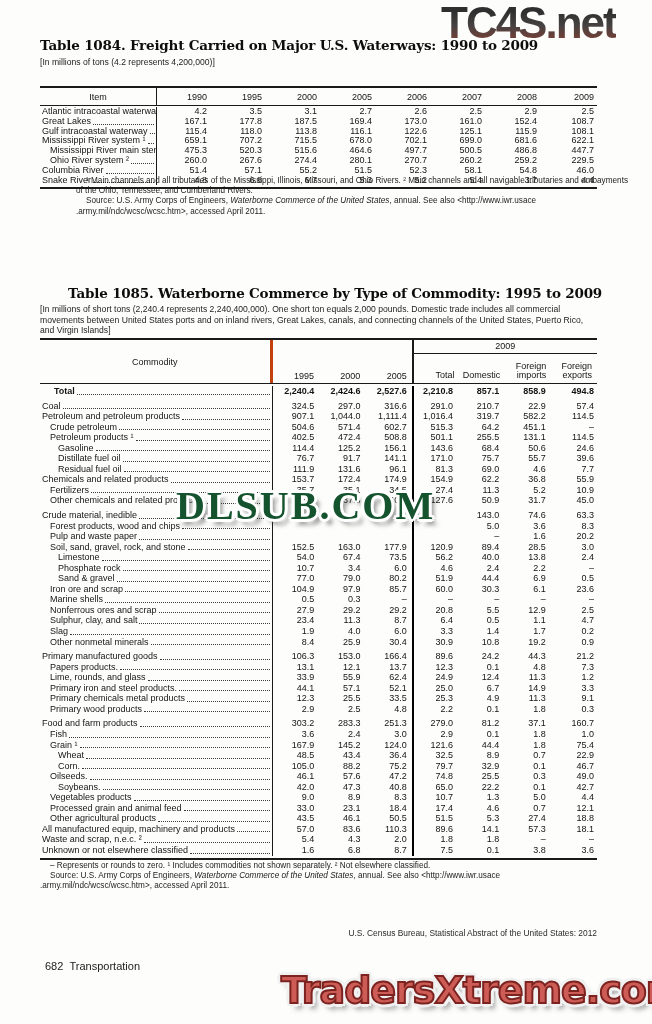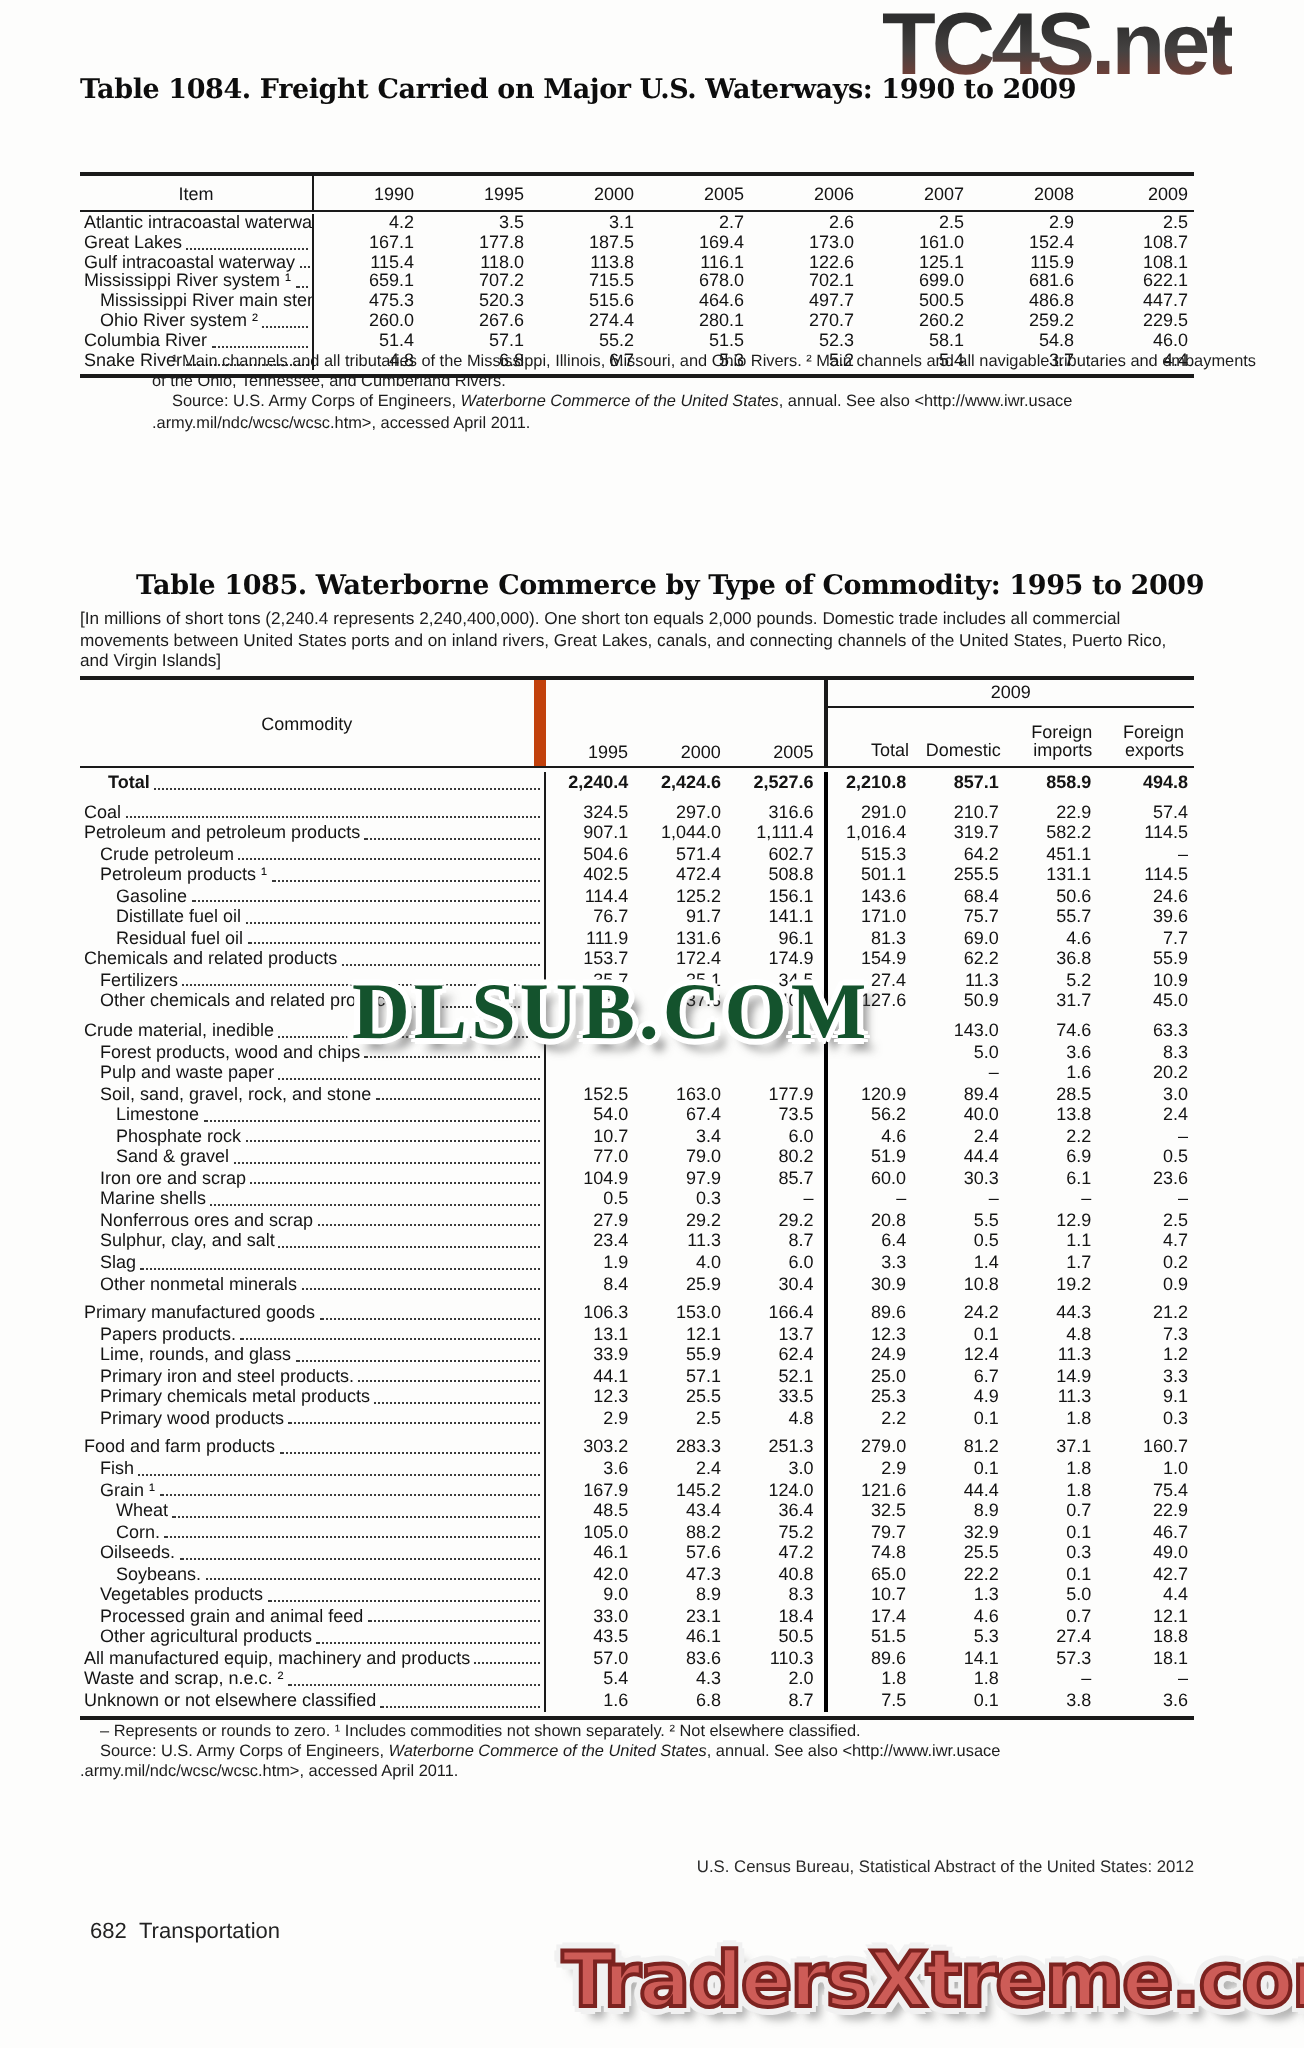--- a/index.html
+++ b/index.html
@@ -17,21 +17,21 @@
   .h84 .lbl84{align-items:center;justify-content:center;height:100%;}
   .b84{border-bottom:2px solid #1a1a1a;padding:1px 0 2px 0;}
   .r84{display:flex;line-height:9.8px;font-size:9px;}
   .lbl84{width:117px;border-right:1px solid #1a1a1a;display:flex;overflow:hidden;box-sizing:border-box;}
   .v84{width:55px;text-align:right;padding-right:5px;box-sizing:border-box;}
   .v84:last-child{padding-right:3px;}
 
   
   .t85{width:557px;}
   .h85{display:flex;height:43px;border-top:2px solid #1a1a1a;border-bottom:1px solid #1a1a1a;font-size:9px;}
-  .h85 .lbl85{align-items:center;justify-content:center;display:flex;height:100%;border-right:6px solid #c2410c;}
+  .h85 .lbl85{align-items:center;justify-content:center;display:flex;height:100%;border-right:3px solid #c2410c;}
   .h85-years{display:flex;width:139px;align-items:flex-end;}
   .h85-years .yc{width:46.33px;text-align:right;padding:0 5px 2px 0;box-sizing:border-box;}
   .h85-2009{width:185.3px;border-left:2px solid #1a1a1a;display:flex;flex-direction:column;box-sizing:border-box;}
   .h85-2009 .cap{text-align:center;line-height:13px;border-bottom:1px solid #1a1a1a;}
   .h85-2009 .cols{flex:1;display:flex;align-items:flex-end;}
   .h85-2009 .cols .yc{width:46.33px;text-align:right;padding:0 5px 2px 0;box-sizing:border-box;line-height:9.6px;}
   .b85{border-bottom:2px solid #1a1a1a;padding:2px 0 2px 0;}
   .r85{display:flex;line-height:10.55px;font-size:9px;}
   .r85.gap{height:4px;line-height:4px;}
   .r85.bold{font-weight:bold;}
@@ -70,20 +70,21 @@
     text-shadow:-3px -3px 0 #f1f1f1,3px -3px 0 #f1f1f1,-3px 3px 0 #f1f1f1,3px 3px 0 #f1f1f1,
       0 -4px 0 #f1f1f1,0 4px 0 #f1f1f1,-4px 0 0 #f1f1f1,4px 0 0 #f1f1f1,
       5px 6px 5px rgba(80,80,80,.5);}
 </style>
 </head>
 <body>
 
 <div id="page">
 
   <div class="abs tbl-title" style="left:40px;top:37px;">Table 1084. Freight Carried on Major U.S. Waterways: 1990 to 2009</div>
+  <div class="abs headnote" style="left:40px;top:57px;">[In millions of tons (4.2 represents 4,200,000)]</div>
 
   <div class="abs t84" style="left:40px;top:86px;">
     <div class="h84">
       <div class="lbl84" style="display:flex;">Item</div>
       <div id="t84-years" style="display:flex;">
           <div class="v84">1990</div>
           <div class="v84">1995</div>
           <div class="v84">2000</div>
           <div class="v84">2005</div>
           <div class="v84">2006</div>

